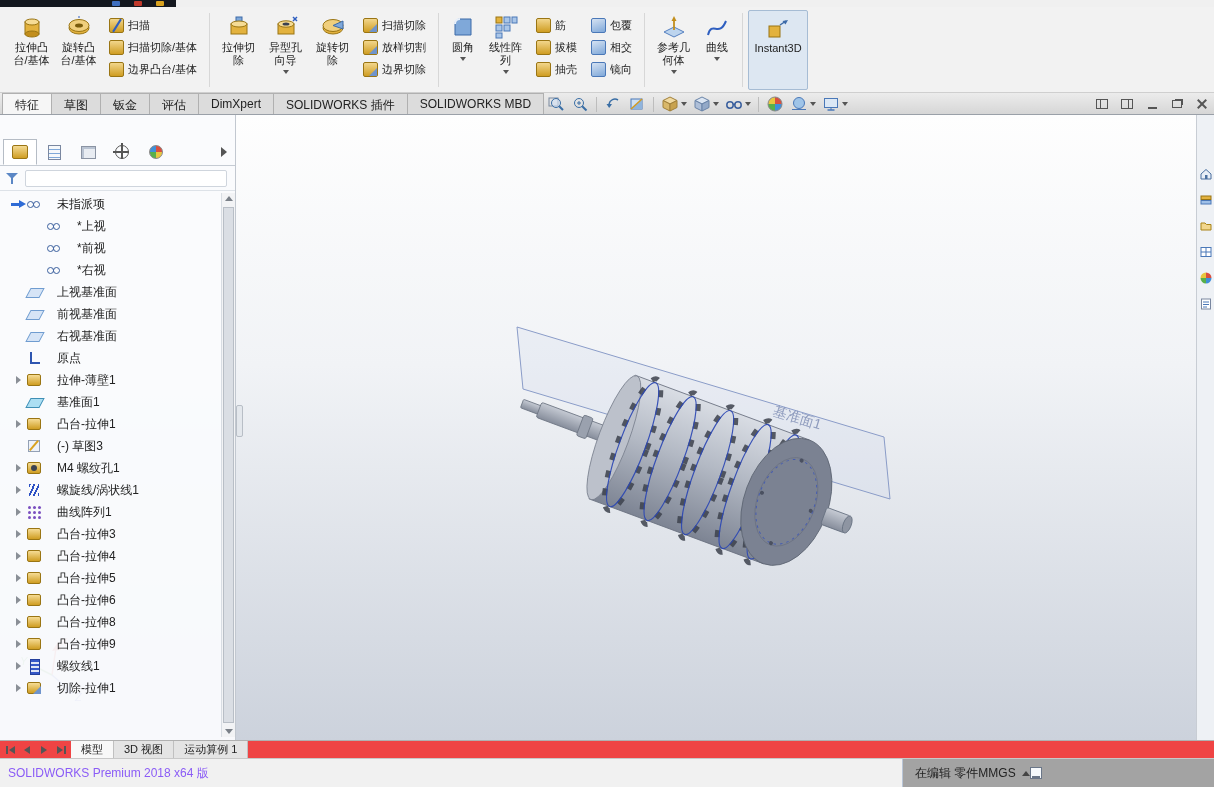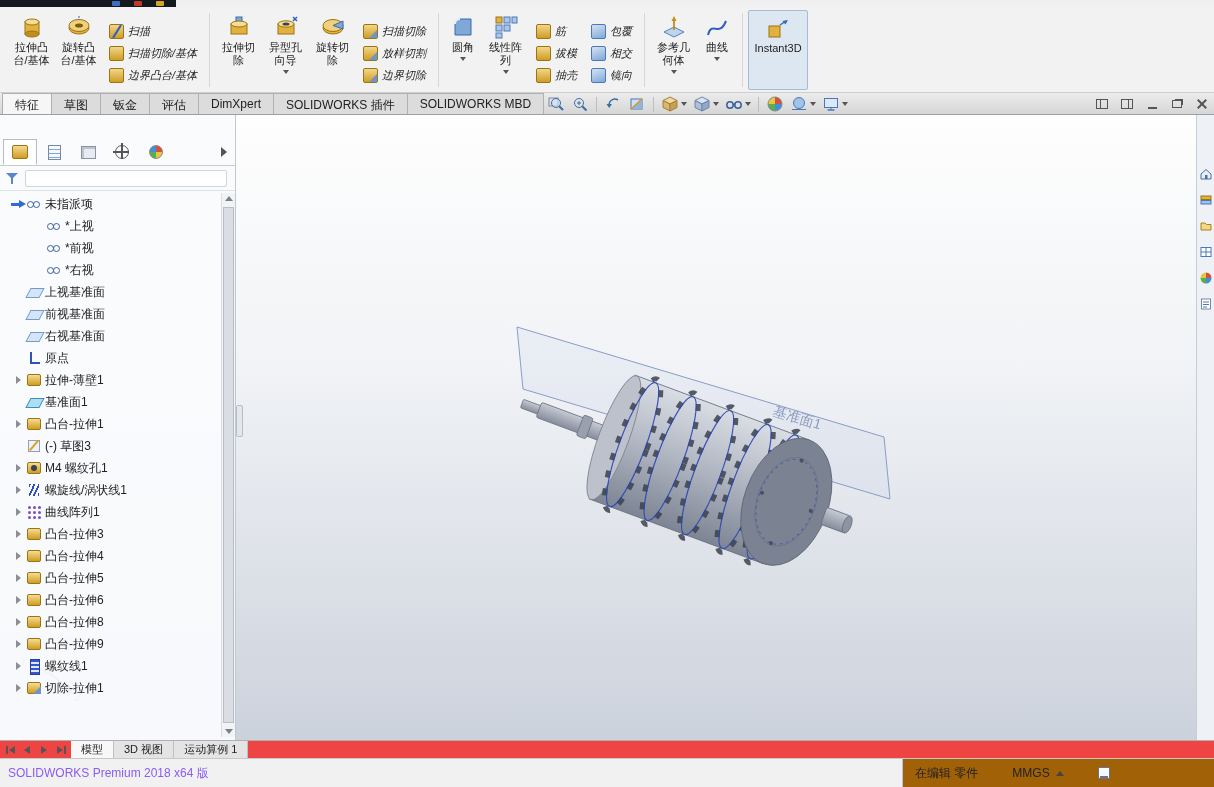--- a/index.html
+++ b/index.html
@@ -16,21 +16,21 @@
   
   .ribbon { top:7px; height:86px; background:#f2f2f2; border-bottom:1px solid #cfcfcf; display:flex; align-items:stretch; padding:3px 2px 2px 6px; }
   .rgroup { display:flex; align-items:stretch; padding:0 2px; }
   .rsep { width:1px; background:#d7d7d7; margin:3px 3px; }
   .rb-big { width:47px; display:flex; flex-direction:column; align-items:center; padding-top:3px; border-radius:2px; }
   .rb-big .bicon { height:28px; display:flex; align-items:center; }
   .rb-big .lbl { font-size:11px; line-height:13px; white-space:nowrap; text-align:center; }
   .rb-big.toggled { background:#dde7f2; border:1px solid #a6bcd4; width:60px; }
   .bcaret { width:0; height:0; border-left:3.5px solid transparent; border-right:3.5px solid transparent; border-top:4px solid #555; margin-top:3px; }
   .rb-col { display:flex; flex-direction:column; justify-content:center; gap:1px; padding:0 4px; }
-  .rb-sm { display:flex; align-items:flex-end; height:21px; font-size:11px; white-space:nowrap; padding:0 3px; border-radius:2px;font-style:italic; }
+  .rb-sm { display:flex; align-items:flex-start; height:21px; font-size:11px; white-space:nowrap; padding:0 3px; border-radius:2px; }
   .bi { width:26px; height:26px; display:block; }
 
   .si { width:15px; height:15px; display:inline-block; margin-right:4px; flex:none; position:relative; }
   .si-boss, .si-cut, .si-sweep { background:linear-gradient(180deg,#f2d68c,#cf9d22); border:1px solid #9a7513; border-radius:2px; }
   .si-cut::after { content:""; position:absolute; right:0; bottom:0; border-left:8px solid transparent; border-bottom:8px solid #6f94cc; }
   .si-sweep::after { content:""; position:absolute; left:6px; top:-1px; width:2px; height:15px; background:#2f5fc0; transform:rotate(32deg); }
   .si-blue { background:linear-gradient(160deg,#d5e2f2,#7fa8d9); border:1px solid #4a78b8; border-radius:2px; }
 
   
   .tabrow { top:93px; height:22px; background:linear-gradient(#ececec,#d6d6d6); border-bottom:1px solid #9aa0a8; display:flex; align-items:flex-end; padding-left:2px; }
@@ -79,21 +79,21 @@
   .funnel::after { content:""; position:absolute; left:5px; top:6px; width:2px; height:6px; background:#5b87c5; }
   .filter-input { flex:1; height:17px; background:#fff; border:1px solid #cfd5dd; border-radius:2px; }
 
   .tree { position:absolute; left:0; top:78px; right:14px; bottom:2px; overflow:hidden; }
   .trow { height:22px; display:flex; align-items:center; padding-left:14px; }
   .trow .gut { width:12px; height:12px; position:relative; flex:none; }
   .trow.arrow .gut::before { content:""; position:absolute; left:2px; top:2px; border-left:5px solid #8a8f96; border-top:4px solid transparent; border-bottom:4px solid transparent; }
   .trow.pointer .gut::before { content:""; position:absolute; left:-3px; top:5px; width:8px; height:3px; background:#2e6bd6; }
   .trow.pointer .gut::after { content:""; position:absolute; left:5px; top:2px; border-left:7px solid #2e6bd6; border-top:4.5px solid transparent; border-bottom:4.5px solid transparent; }
   .trow.ind1 { padding-left:34px; }
-  .tlabel { margin-left:3px; white-space:nowrap; }
+  .tlabel { margin-left:15px; white-space:nowrap; }
 
   .ti { width:16px; height:16px; position:relative; flex:none; }
   .ti-annot::before, .ti-view::before { content:""; position:absolute; left:1px; top:5px; width:5px; height:5px; border:1.5px solid #3a5f9e; border-radius:50%; }
   .ti-annot::after, .ti-view::after { content:""; position:absolute; right:2px; top:5px; width:5px; height:5px; border:1.5px solid #3a5f9e; border-radius:50%; }
   .ti-material::before { content:""; position:absolute; left:1px; top:2px; width:13px; height:12px; border:1px solid #5580b0; background:repeating-linear-gradient(180deg,#8fb8e8 0 2.5px,#eef4fb 2.5px 5px); }
   .ti-plane::before { content:""; position:absolute; left:2px; top:4px; width:12px; height:8px; background:rgba(160,195,235,.4); border:1px solid #6f9cd0; transform:skewX(-28deg); }
   .ti-planefeat::before { content:""; position:absolute; left:2px; top:4px; width:12px; height:8px; background:rgba(110,200,235,.55); border:1px solid #3f8fb5; transform:skewX(-28deg); }
   .ti-origin::before { content:""; position:absolute; left:4px; top:2px; width:2px; height:11px; background:#2e55b0; }
   .ti-origin::after { content:""; position:absolute; left:4px; bottom:2px; width:10px; height:2px; background:#2e55b0; }
   .ti-extrude::before, .ti-cut::before, .ti-hole::before { content:""; position:absolute; left:1px; right:1px; top:2px; bottom:2px; background:linear-gradient(180deg,#f6dc95,#cf9d22); border:1px solid #9a7513; border-radius:2px; }
@@ -121,21 +121,21 @@
   .snb { width:14px; height:14px; display:flex; align-items:center; justify-content:center; gap:1px; }
   .tri-l { width:0; height:0; border-top:4px solid transparent; border-bottom:4px solid transparent; border-right:6px solid #555; }
   .tri-r { width:0; height:0; border-top:4px solid transparent; border-bottom:4px solid transparent; border-left:6px solid #555; }
   .sbar { width:2px; height:8px; background:#555; }
   .stab { padding:0 10px; display:flex; align-items:center; border-right:1px solid #c0c0c0; background:#e4e4e4; white-space:nowrap; }
   .stab.active { background:#f8f8f8; }
 
   
   .statusbar { top:758px; height:29px; background:#f1f1f1; border-top:1px solid #c8c8c8; display:flex; align-items:center; }
   .status-left { padding-left:8px; color:#8b5cf6; white-space:nowrap; }
-  .status-right { margin-left:auto; height:100%; display:flex; align-items:center; background:#a16207; border-left:1px solid #b9c6d8; padding:0 12px; gap:34px; min-width:312px; }
+  .status-right { margin-left:auto; height:100%; display:flex; align-items:center; background:#a3a3a3; border-left:1px solid #b9c6d8; padding:0 12px; min-width:312px; }
   .units { display:flex; align-items:center; gap:6px; }
   .ucaret { width:0; height:0; border-left:4px solid transparent; border-right:4px solid transparent; border-bottom:5px solid #444; }
   .sico { width:12px; height:12px; border:1px solid #6a7688; background:#f6f9fc; position:relative; }
   .sico::after { content:""; position:absolute; left:1px; top:8px; width:8px; height:2px; background:#6a7688; }
 </style>
 </head>
 <body>
 
 <div class="band titlebar">
   <div class="dark"></div>

